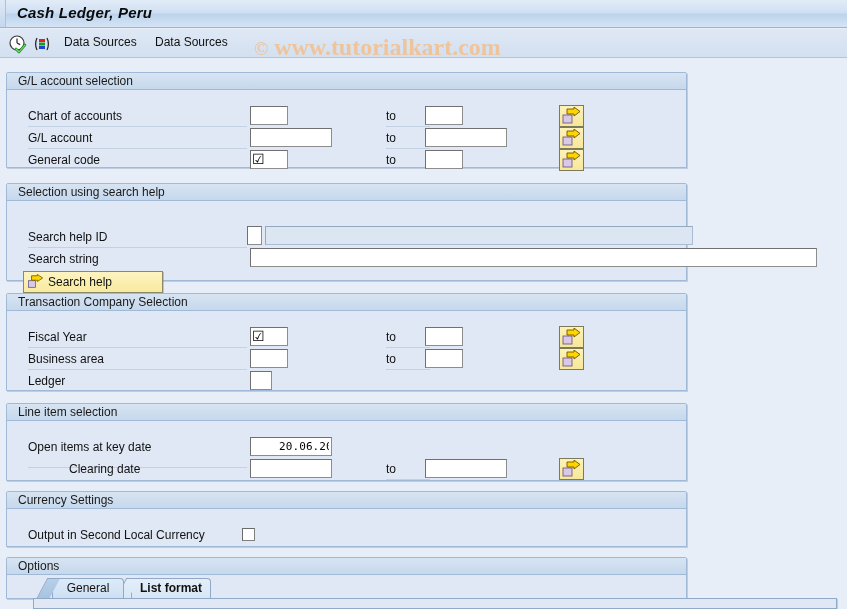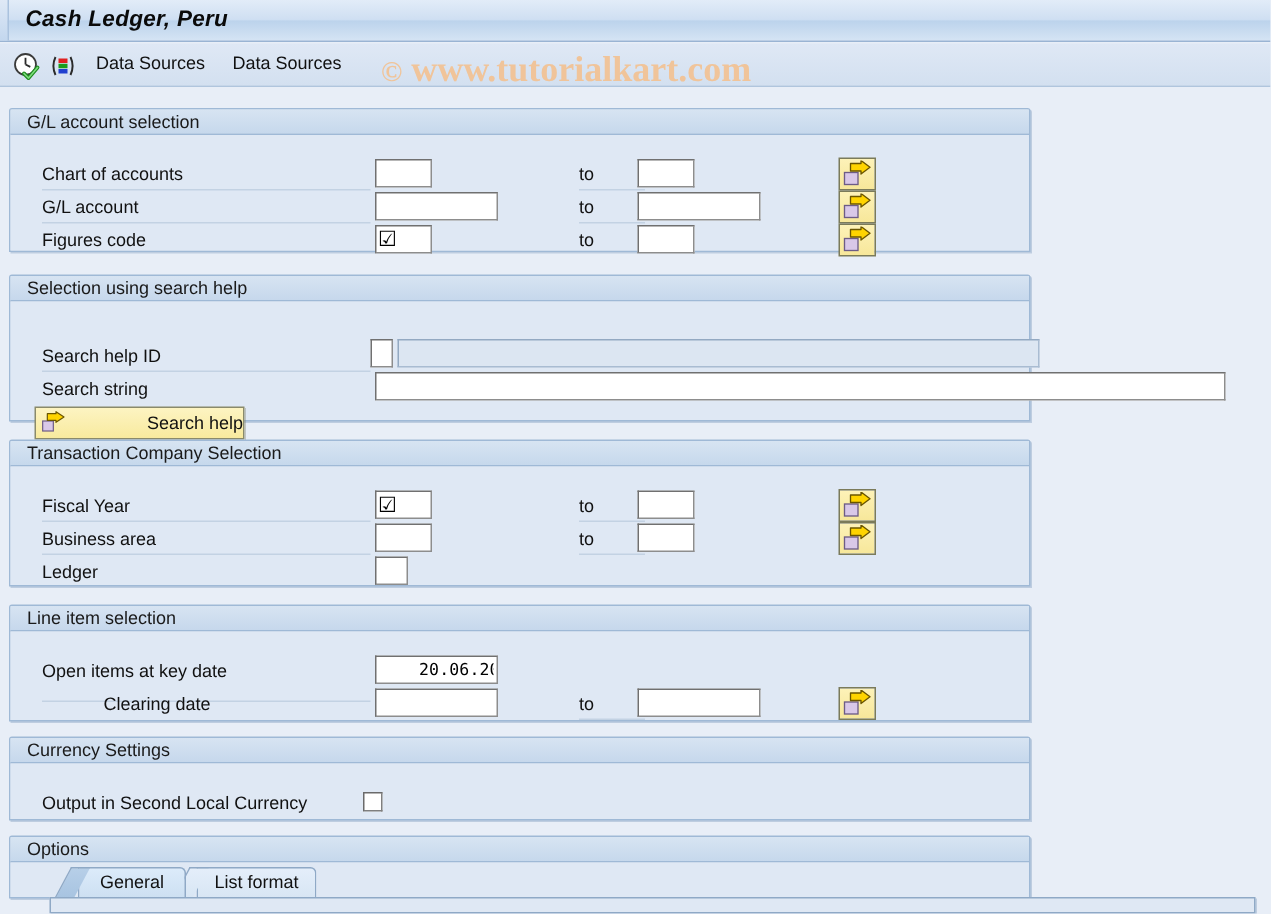--- a/index.html
+++ b/index.html
@@ -187,23 +187,23 @@
     background: linear-gradient(to bottom, #fdf4c2 0%, #f8ea9e 100%);
     cursor: pointer;
     font-size: 12px;
     color: #111;
     box-shadow: 1px 1px 0 rgba(120,120,100,0.35);
   }
   .pushbtn .btn-ico { position: absolute; left: 4px; top: 2px; }
   .pushbtn .btn-lbl {
     position: absolute;
     left: 0; right: 0; top: 0;
-    text-align: right;
+    text-align: left;
     line-height: 20px;
-    padding-left: 10px;
+    padding-left: 24px;
     box-sizing: border-box;
   }
 
   
   .checkbox {
     position: absolute;
     width: 13px; height: 13px;
     box-sizing: border-box;
     border: 1px solid #7f7f7f;
     border-top-color: #6a6a6a;
@@ -320,21 +320,21 @@
     <div class="to" style="left:379px; top:37px;">to</div>
     <div class="lbl-underline" style="left:379px; top:58px; width:44px;"></div>
     <input class="fld" style="left: 418px; top: 38px; width: 82px;" value="">
     <div class="arrowbtn" style="left:552px; top:37px;">
       <svg width="20" height="19" viewBox="0 0 20 19">
         <rect x="1" y="8" width="9" height="8" fill="#d9c8e8" stroke="#6d5c86" stroke-width="0.9"></rect>
         <path d="M5 2 L12 2 L12 0 L18 4.5 L12 9 L12 7 L5 7 Z" fill="#ffd400" stroke="#6b5600" stroke-width="0.9" stroke-linejoin="round"></path>
       </svg>
     </div>
 
-    <div class="lbl" style="left:21px; top:59px;">Figures code</div>
+    <div class="lbl" style="left:21px; top:59px;">General code</div>
     <div class="fld-chk" style="left:243px; top:60px; width:38px;">
       <span class="glyph">☑</span>
     </div>
     <div class="to" style="left:379px; top:59px;">to</div>
     <input class="fld" style="left: 418px; top: 60px; width: 38px;" value="">
     <div class="arrowbtn" style="left:552px; top:59px;">
       <svg width="20" height="19" viewBox="0 0 20 19">
         <rect x="1" y="8" width="9" height="8" fill="#d9c8e8" stroke="#6d5c86" stroke-width="0.9"></rect>
         <path d="M5 2 L12 2 L12 0 L18 4.5 L12 9 L12 7 L5 7 Z" fill="#ffd400" stroke="#6b5600" stroke-width="0.9" stroke-linejoin="round"></path>
       </svg>
@@ -438,21 +438,21 @@
 </div>
 
 <div class="group" style="top:557px; height:42px;">
   <div class="group-header">Options</div>
   <div class="group-body" style="height:23px;">
     <div class="tabstrip" style="left:0; top:0; width:831px;">
       <div class="tab sel" style="left:45px; width:72px;">
         <span class="skew"></span>
         <span>General</span>
       </div>
-      <div class="tab unsel" style="left:124px; width:80px;">
+      <div class="tab unsel" style="left:124px; width:80px;font-weight:bold;">
         <span class="skew"></span>
         <span>List format</span>
       </div>
     </div>
   </div>
 </div>
 
 <div class="tabpanel" style="top:598px; height:11px; left:33px; width:804px;"></div>
 
 </body></html>

